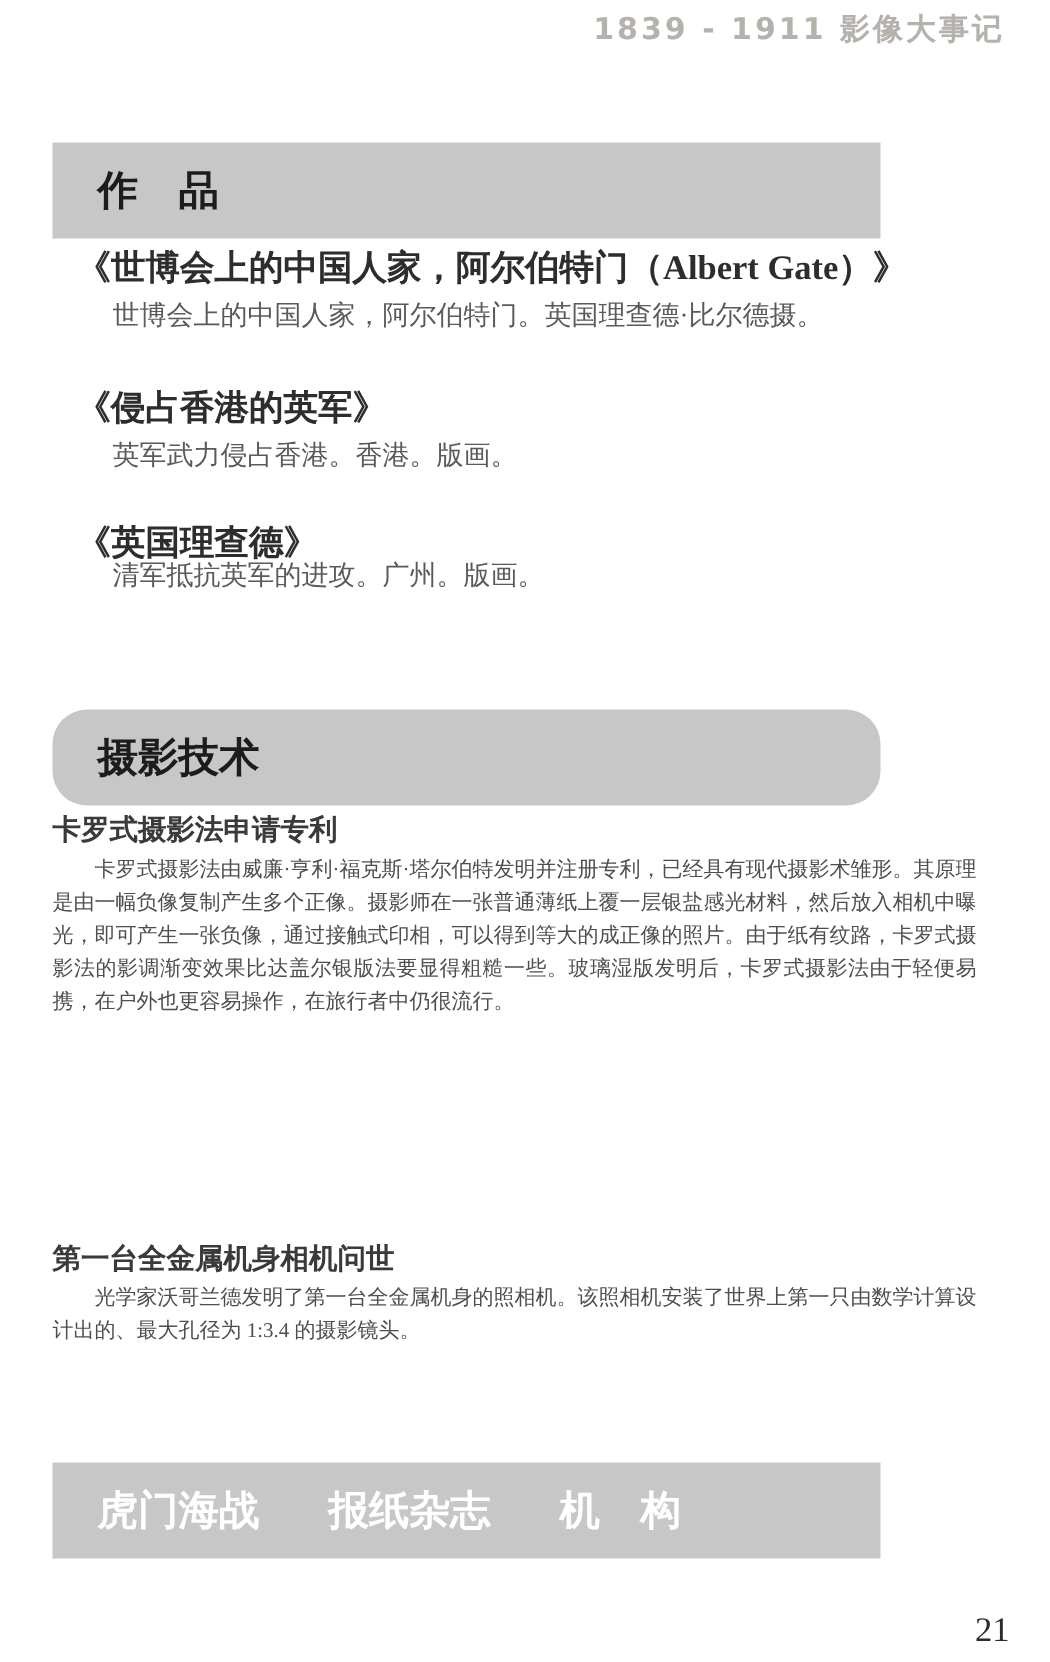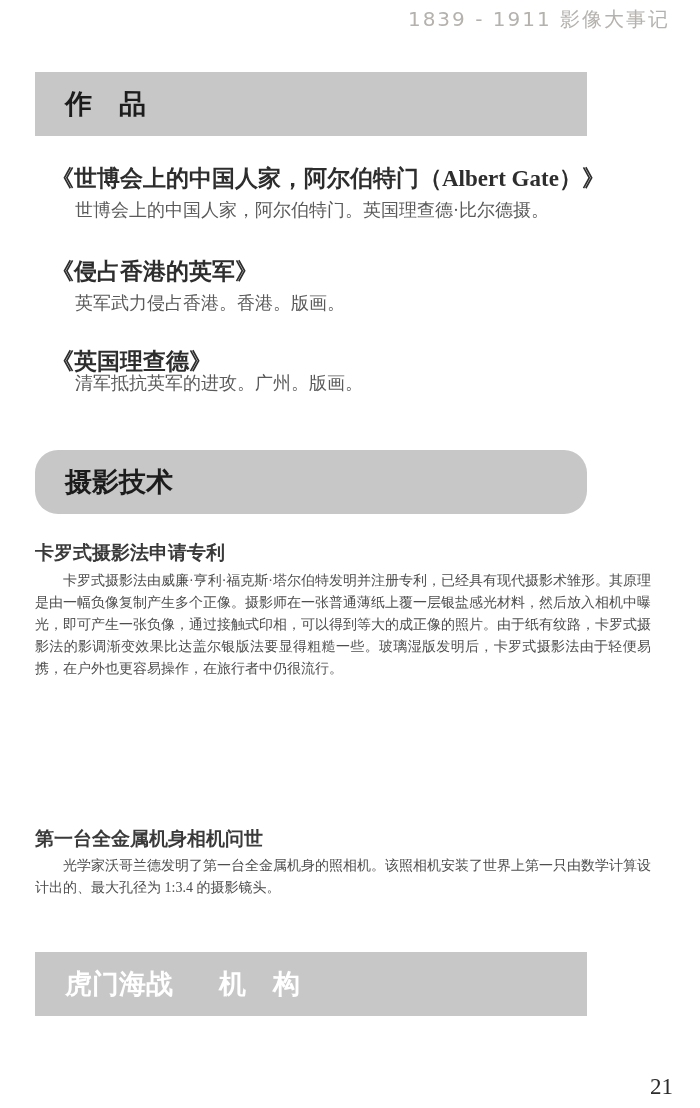--- a/index.html
+++ b/index.html
@@ -17,36 +17,37 @@
 
   
   .page-header {
     position: absolute;
     top: 6px;
     right: 30px;
     font-size: 20px;
     letter-spacing: 2px;
     color: #b5b2ae;
     font-family: "DejaVu Sans", sans-serif;
-    font-weight: 400;
+    font-weight: 700;
     white-space: nowrap;
     margin-left: 28px;
   }
 
   
   .banner {
     position: absolute;
     left: 35px;
     width: 552px;
     height: 64px;
     background: #c7c7c7;
     display: flex;
     align-items: center;
     box-sizing: border-box;
     padding-left: 30px;
+    margin-top: 23px;
   }
   .banner-label {
     font-size: 27px;
     font-weight: bold;
     color: #1c1c1c;
     white-space: nowrap;
   }
   #banner-works  { top: 72px; }
   #banner-tech   { top: 450px; border-radius: 23px; }
   #banner-bottom { top: 952px; }
@@ -136,16 +137,17 @@
 </div>
 
 <div class="tech-heading th1">卡罗式摄影法申请专利</div>
 <div class="tech-body tb1">卡罗式摄影法由威廉·亨利·福克斯·塔尔伯特发明并注册专利，已经具有现代摄影术雏形。其原理是由一幅负像复制产生多个正像。摄影师在一张普通薄纸上覆一层银盐感光材料，然后放入相机中曝光，即可产生一张负像，通过接触式印相，可以得到等大的成正像的照片。由于纸有纹路，卡罗式摄影法的影调渐变效果比达盖尔银版法要显得粗糙一些。玻璃湿版发明后，卡罗式摄影法由于轻便易携，在户外也更容易操作，在旅行者中仍很流行。</div>
 
 <div class="tech-heading th2">第一台全金属机身相机问世</div>
 <div class="tech-body tb2">光学家沃哥兰德发明了第一台全金属机身的照相机。该照相机安装了世界上第一只由数学计算设计出的、最大孔径为 1:3.4 的摄影镜头。</div>
 
 <div class="banner" id="banner-bottom">
   <span class="banner-label">虎门海战</span>
+  <span class="banner-label">报纸杂志</span>
   <span class="banner-label">机　构</span>
 </div>
 
 <div class="page-number">21</div>
 
 </body></html>

